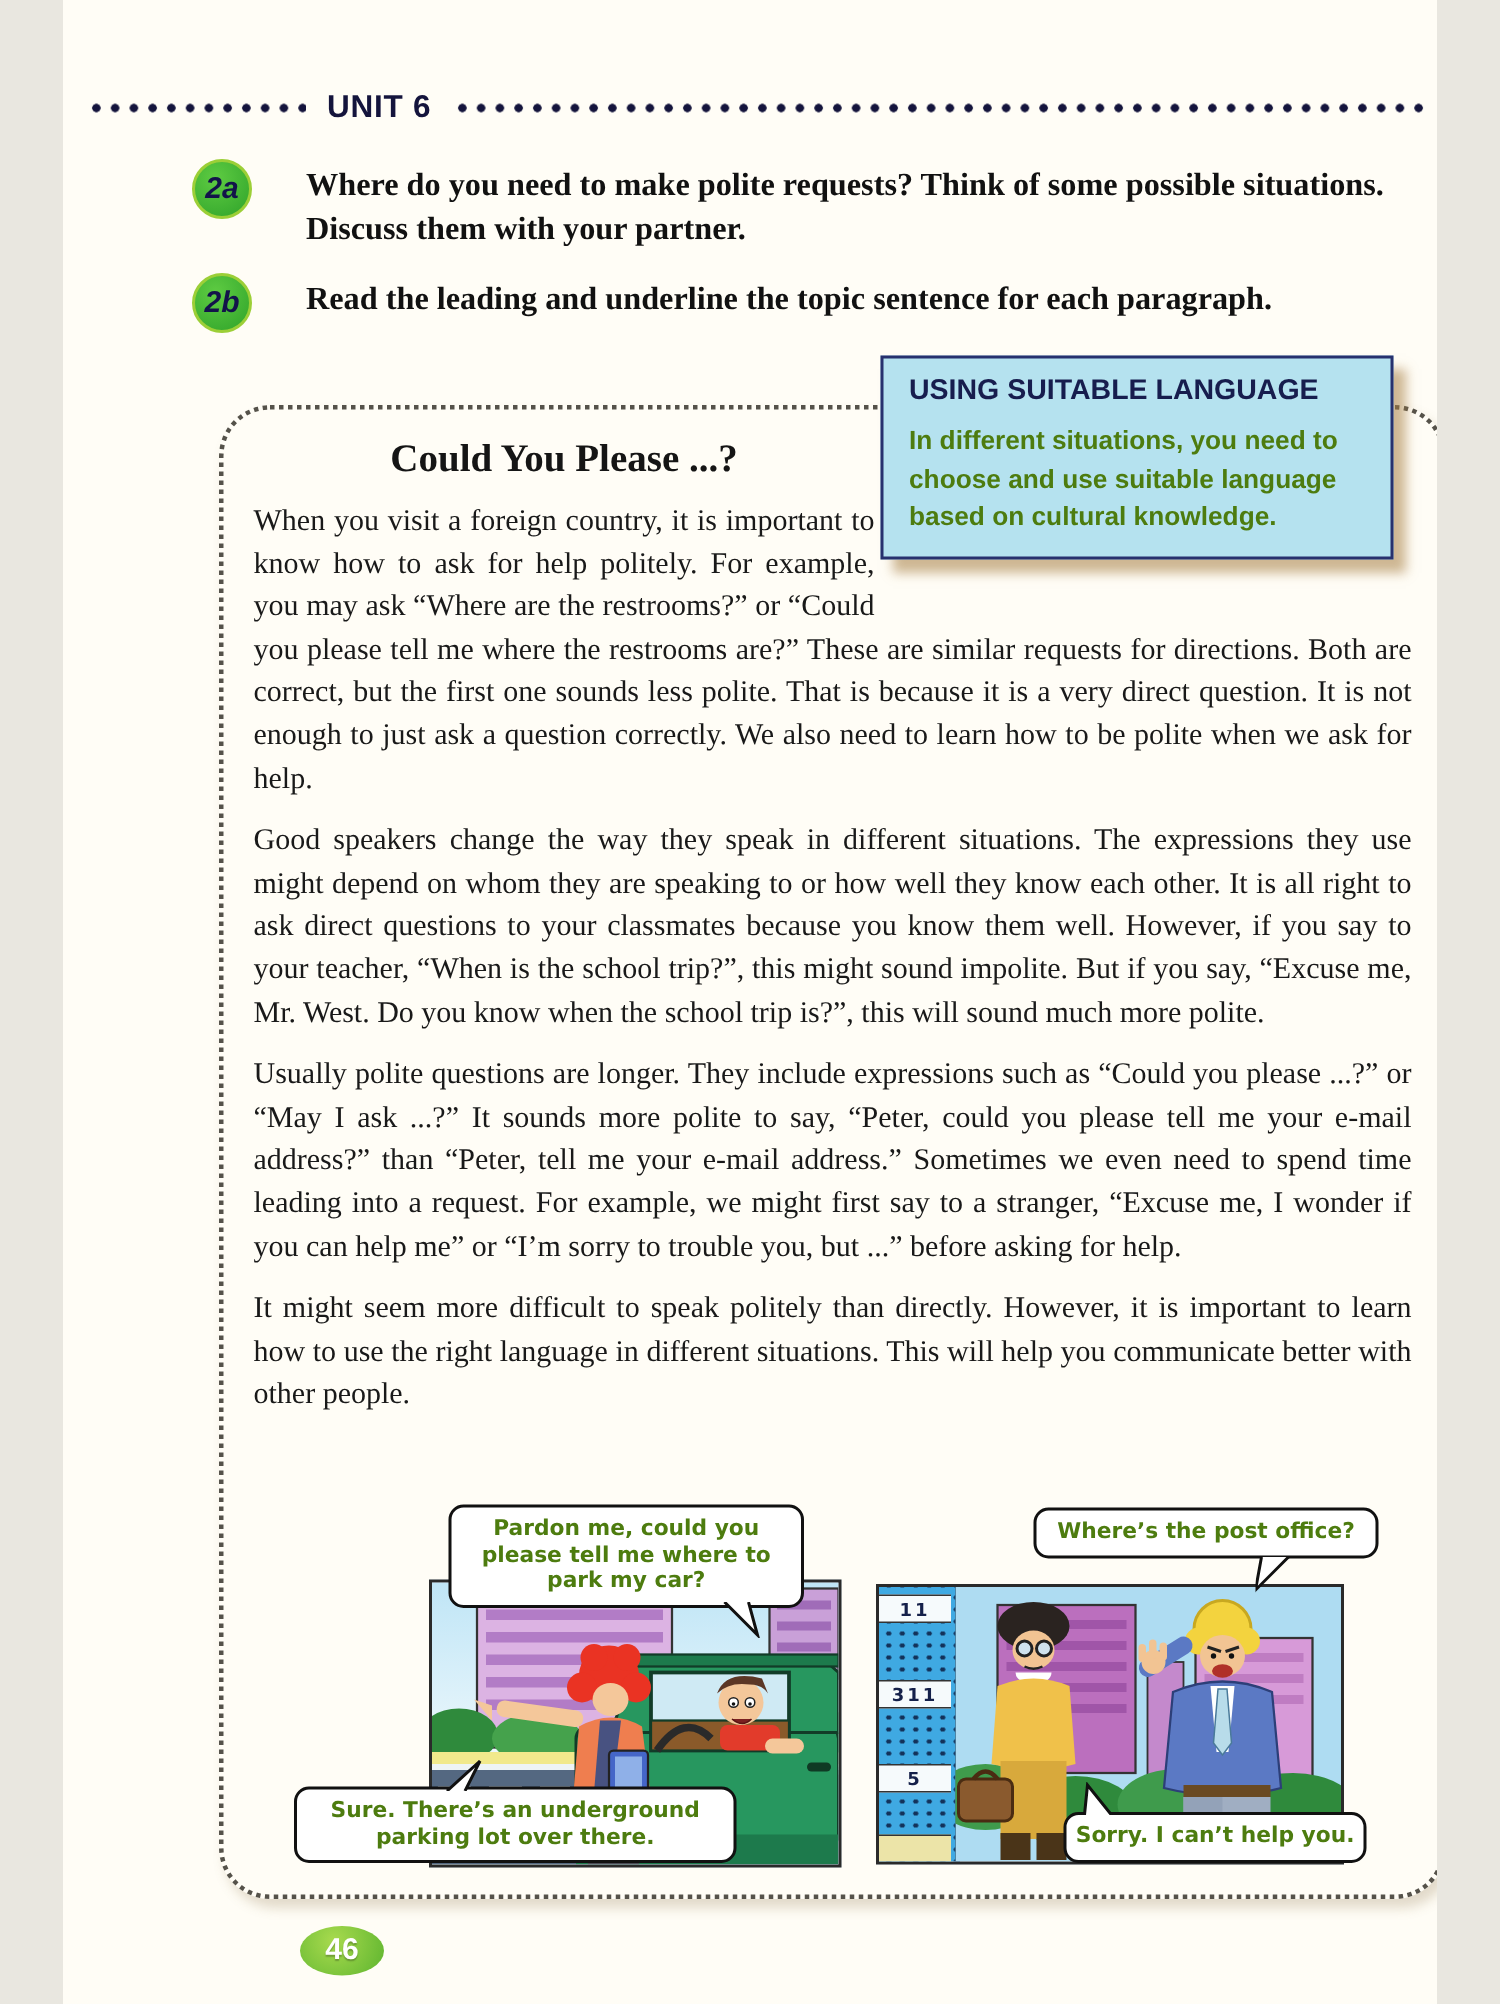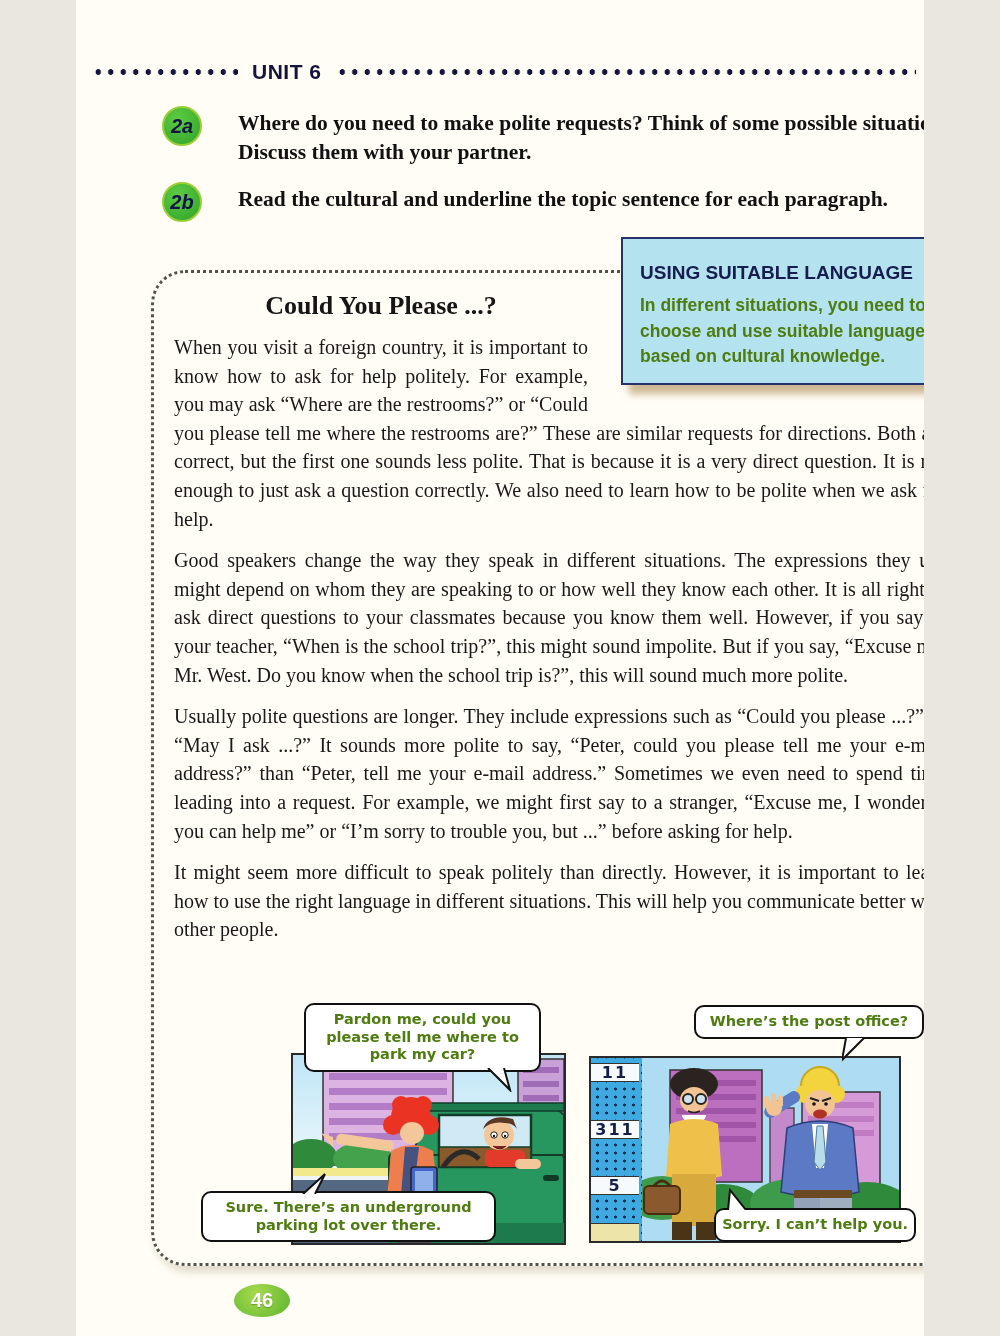--- a/index.html
+++ b/index.html
@@ -1,17 +1,17 @@
 <!DOCTYPE html>
 <html><head>
 <meta charset="utf-8">
 <style>
   html,body{margin:0;padding:0;background:#e9e7e0;}
   .page{
-    position:relative;width:848px;height:1336px;margin:0 auto;
+    position:relative;width:916px;height:1336px;margin:0 auto;
     background:#fffdf6;overflow:hidden;
     font-family:"Liberation Serif", serif;color:#191919;
   }
   
   .unit-header{position:absolute;top:60px;left:16px;right:8px;display:flex;align-items:center;gap:14px;}
   .dotline{height:10px;background-image:radial-gradient(circle,#14143c 2.6px,transparent 3px);
     background-size:12.5px 10px;background-repeat:repeat-x;background-position:left center;}
   .dotline.left{width:146px;}
   .dotline.right{flex:1;}
   .unit-label{font-family:"Liberation Sans",sans-serif;font-weight:bold;font-size:21px;color:#14143c;letter-spacing:.5px;white-space:nowrap;}
@@ -23,54 +23,54 @@
     border:2px solid #9ccf37;box-sizing:border-box;
     display:flex;align-items:center;justify-content:center;
     font-family:"Liberation Sans",sans-serif;font-style:italic;font-weight:bold;font-size:20px;color:#13134a;
   }
   .task-text{font-weight:bold;font-size:21.5px;line-height:29px;color:#111;padding-top:3px;}
   .task-a{top:106px;} .task-a .task-text{width:724px;}
   .task-b{top:182px;} .task-b .task-text{width:800px;}
   .uword{text-decoration-thickness:2px;text-underline-offset:3px;}
   
   .article-box{
-    position:absolute;left:75px;top:270px;width:818px;height:996px;box-sizing:border-box;
+    position:absolute;left:104px;top:270px;width:818px;height:996px;box-sizing:border-box;
     border:3px dotted #55524a;border-radius:34px;
     padding:14px 20px 0 20px;background:transparent;
     box-shadow:4px 6px 8px rgba(140,115,70,.25);
     z-index:1;
   }
   .tip-spacer{float:right;width:358px;height:122px;}
   .article-title{margin:4px 0 12px 0;text-align:center;font-size:26px;font-weight:bold;color:#151515;}
   .article-box p{margin:0 0 13px 0;font-size:20px;line-height:28.6px;text-align:justify;}
   
   .tip-box{
     position:absolute;left:545px;top:237px;width:342px;box-sizing:border-box;
-    background:#b5e2ef;border:2px solid #27316e;padding:23px 15px 13px 17px;
+    background:#b5e2ef;border:2px solid #27316e;padding:11px 15px 13px 17px;
     box-shadow:8px 9px 7px rgba(165,125,65,.55);z-index:5;
     font-family:"Liberation Sans",sans-serif;
   }
   .tip-title{font-weight:bold;font-size:19px;color:#171d4e;margin-bottom:9px;}
   .tip-body{font-weight:bold;font-size:17.5px;line-height:25.5px;color:#4d7c0f;}
   
   .panel{position:absolute;border:2px solid #2a2a2a;box-sizing:border-box;overflow:hidden;background:#dff1fa;z-index:1;}
   .panel-left{left:137px;top:780px;width:275px;height:192px;}
   .panel-right{left:435px;top:783px;width:312px;height:187px;}
   .panel svg{display:block;}
   .floor-building{
     position:absolute;left:0;top:0;width:54px;height:100%;
     background-color:#3fa9e2;
     background-image:radial-gradient(#13325a 1.6px,transparent 1.8px);
     background-size:9px 8px;background-position:2px 3px;
     border-right:3px solid #1d2b38;box-sizing:border-box;
   }
   .floor-band{
     position:absolute;left:0;right:3px;height:17px;background:#f6fafc;border-top:1px solid #333;border-bottom:1px solid #333;
     display:flex;align-items:center;justify-content:center;
-    font-family:"DejaVu Sans",sans-serif;font-weight:bold;font-size:16px;color:#15204a;letter-spacing:2px;
+    font-family:"DejaVu Sans",sans-serif;font-weight:bold;font-size:12px;color:#15204a;letter-spacing:2px;
   }
   .band-1{top:5px;} .band-2{top:62px;} .band-3{top:118px;}
   .floor-ground{position:absolute;left:0;right:3px;bottom:0;height:17px;background:#ece4a8;border-top:1px solid #333;}
   .street-svg{position:absolute;left:51px;top:0;}
   
   .bubble{
     position:absolute;background:#fff;border:2px solid #111;border-radius:10px;
     font-family:"DejaVu Sans",sans-serif;font-weight:bold;font-size:14.5px;line-height:17.5px;
     color:#4d7c0f;text-align:center;padding:6px 6px;white-space:pre-line;z-index:6;box-sizing:border-box;
   }
@@ -98,21 +98,21 @@
     <div class="dotline right"></div>
   </div>
 
   <div class="task task-a">
     <div class="task-badge">2a</div>
     <div class="task-text">Where do you need to make polite requests? Think of some possible situations. Discuss them with your partner.</div>
   </div>
 
   <div class="task task-b">
     <div class="task-badge">2b</div>
-    <div class="task-text"><span>Read the cultural and </span><span class="uword">underline</span><span> the topic sentence for each paragraph.</span></div>
+    <div class="task-text"><span>Read the leading and </span><span class="uword">underline</span><span> the topic sentence for each paragraph.</span></div>
   </div>
 
   <div class="tip-box">
     <div class="tip-title">USING SUITABLE LANGUAGE</div>
     <div class="tip-body">In different situations, you need to choose and use suitable language based on cultural knowledge.</div>
   </div>
 
   <div class="article-box">
     <div class="tip-spacer"></div>
     <h2 class="article-title">Could You Please ...?</h2>

